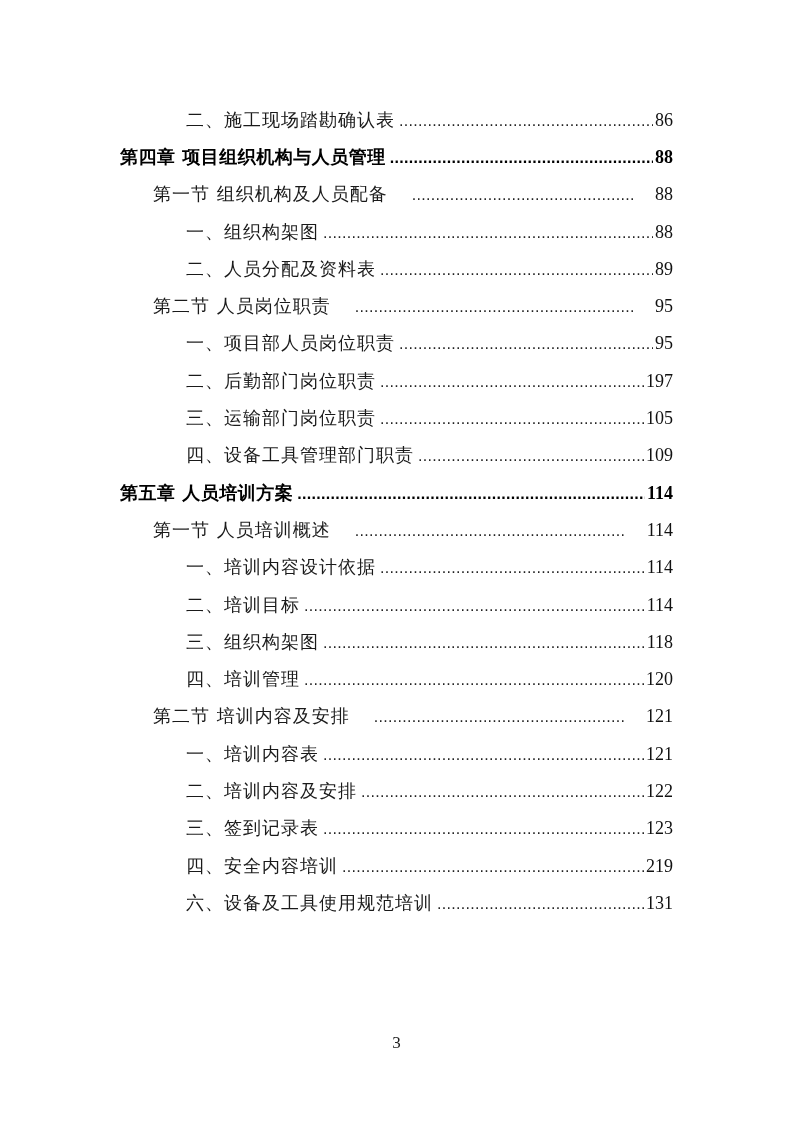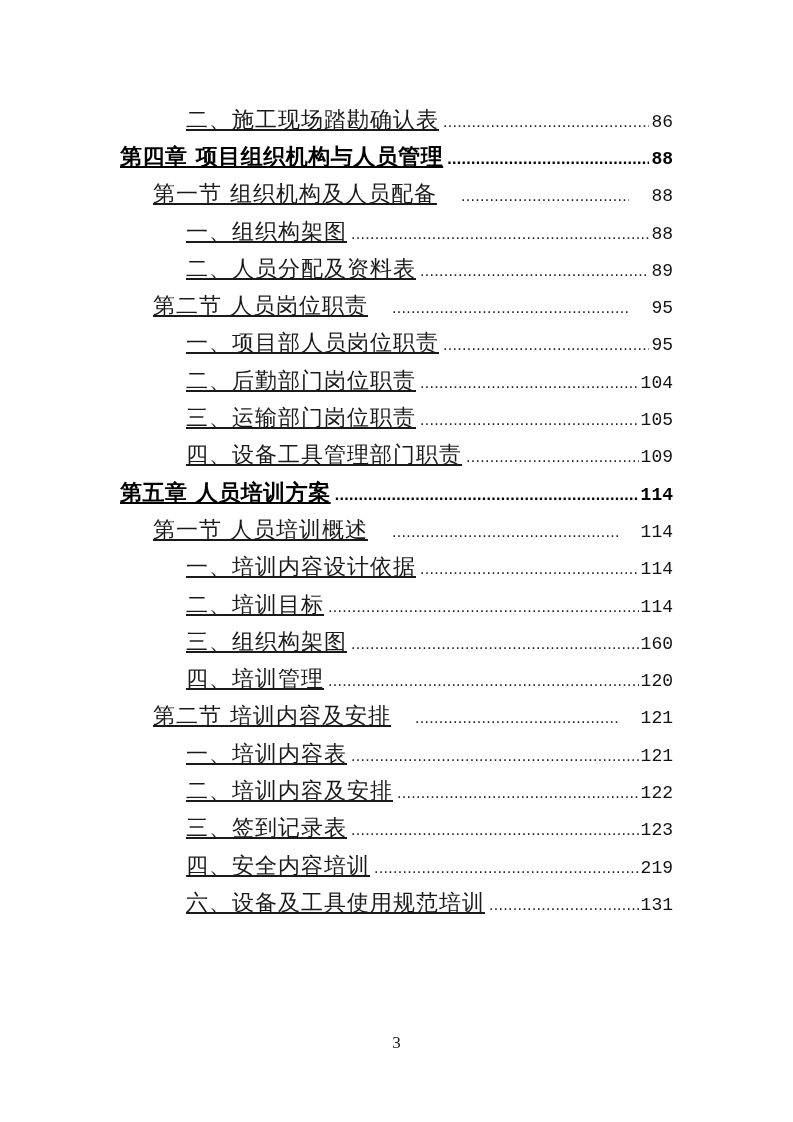--- a/index.html
+++ b/index.html
@@ -4,25 +4,25 @@
 <style>
   html, body { margin: 0; padding: 0; background: #ffffff; }
   body { width: 793px; height: 1122px; position: relative; overflow: hidden;
          font-family: "DejaVu Sans", "Liberation Sans", sans-serif; color: #111; }
   .toc { position: absolute; left: 0; top: 101px; width: 793px; }
   .row { position: relative; height: 37.3px; display: flex; align-items: center; }
   .row .inner { position: absolute; right: 120px; display: flex; align-items: baseline; white-space: nowrap; overflow: hidden; }
   .row.lvl1 .inner { left: 120px; }
   .row.lvl2 .inner { left: 153px; gap: 20px; }
   .row.lvl3 .inner { left: 186px; }
-  .label { font-size: 22px; letter-spacing: 1px; flex: 0 0 auto; color: #1a1a1a; text-decoration: underline; }
+  .label { font-size: 18px; letter-spacing: 1px; flex: 0 0 auto; color: #1a1a1a; }
   .row.lvl1 .label { font-weight: bold; letter-spacing: 0.5px; color: #000; }
   .dots { flex: 1 1 auto; overflow: hidden; font-family: "Liberation Sans", sans-serif; font-size: 16px; margin: 0 2px 0 4px; color: #222; }
   .dots::before { content: "................................................................................................................................................"; letter-spacing: 0.3px; }
-  .page { flex: 0 0 auto; font-family: Liberation Mono, monospace; font-size: 18px; color: #111; }
+  .page { flex: 0 0 auto; font-family: Liberation Serif, serif; font-size: 18px; color: #111; }
   .row.lvl1 .page, .row.lvl1 .dots { font-weight: bold; color: #000; }
   .footer-page { position: absolute; top: 1033px; left: 0; width: 793px; text-align: center;
                  font-family: "Liberation Serif", serif; font-size: 17px; color: #222; }
 </style>
 </head>
 <body>
 
 <div class="toc">
   <div class="row lvl3">
       <div class="inner">
@@ -70,21 +70,21 @@
       <div class="inner">
         <span class="label">一、项目部人员岗位职责</span>
         <span class="dots"></span>
         <span class="page">95</span>
       </div>
     </div>
   <div class="row lvl3">
       <div class="inner">
         <span class="label">二、后勤部门岗位职责</span>
         <span class="dots"></span>
-        <span class="page">104</span>
+        <span class="page">197</span>
       </div>
     </div>
   <div class="row lvl3">
       <div class="inner">
         <span class="label">三、运输部门岗位职责</span>
         <span class="dots"></span>
         <span class="page">105</span>
       </div>
     </div>
   <div class="row lvl3">
@@ -119,21 +119,21 @@
       <div class="inner">
         <span class="label">二、培训目标</span>
         <span class="dots"></span>
         <span class="page">114</span>
       </div>
     </div>
   <div class="row lvl3">
       <div class="inner">
         <span class="label">三、组织构架图</span>
         <span class="dots"></span>
-        <span class="page">160</span>
+        <span class="page">118</span>
       </div>
     </div>
   <div class="row lvl3">
       <div class="inner">
         <span class="label">四、培训管理</span>
         <span class="dots"></span>
         <span class="page">120</span>
       </div>
     </div>
   <div class="row lvl2">

